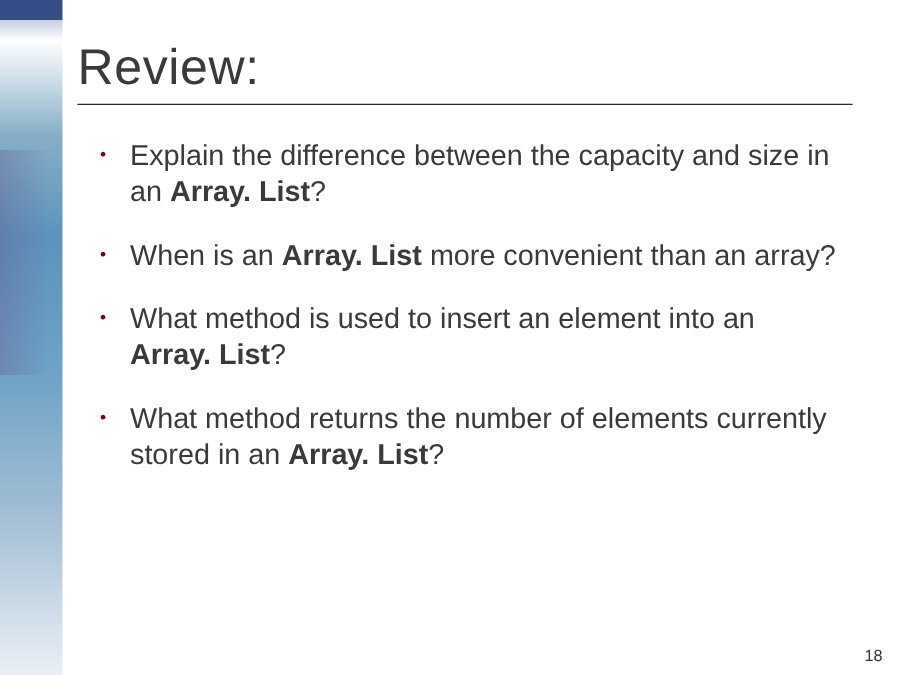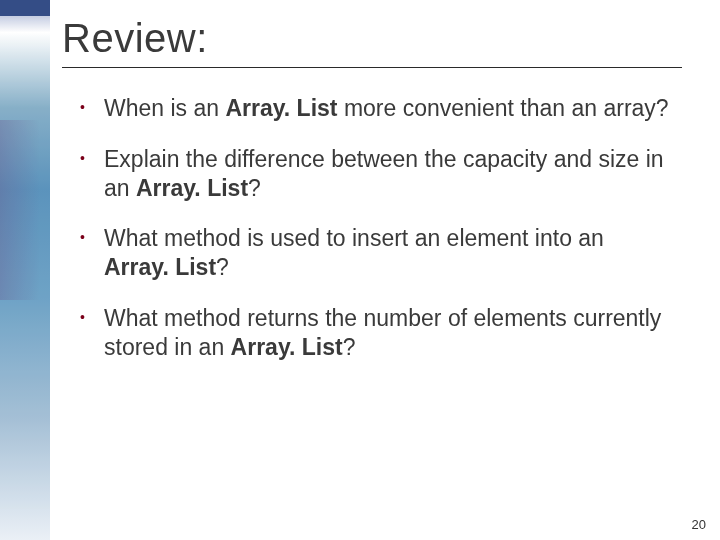--- a/index.html
+++ b/index.html
@@ -47,21 +47,21 @@
   .content {
     position: absolute;
     left: 62px;
     top: 0;
     right: 0;
     bottom: 0;
     padding-top: 16px;
   }
 
   h1.title {
-    margin: 0 0 6px 0;
+    margin: 16px 0 6px 0;
     font-size: 40px;
     font-weight: 400;
     color: #3a3a3a;
     letter-spacing: 0.5px;
   }
 
   .title-rule {
     border: none;
     border-top: 1.5px solid #2a2a2a;
     margin: 0 0 26px 0;
@@ -113,32 +113,32 @@
 
 <div class="content">
 
   <h1 class="title">Review:</h1>
 
   <hr class="title-rule">
 
   <ul class="bullets">
 
     <li>
-      <span>When is an </span><span class="bold">Array. List</span><span> more convenient than an array?</span>
+      <span>Explain the difference between the capacity and size in an </span><span class="bold">Array. List</span><span>?</span>
     </li>
 
     <li>
-      <span>Explain the difference between the capacity and size in an </span><span class="bold">Array. List</span><span>?</span>
+      <span>When is an </span><span class="bold">Array. List</span><span> more convenient than an array?</span>
     </li>
 
     <li>
       <span>What method is used to insert an element into an </span><span class="bold">Array. List</span><span>?</span>
     </li>
 
     <li>
       <span>What method returns the number of elements currently stored in an </span><span class="bold">Array. List</span><span>?</span>
     </li>
 
   </ul>
 
 </div>
 
-<div class="page-number">20</div>
+<div class="page-number">18</div>
 
 </body></html>

